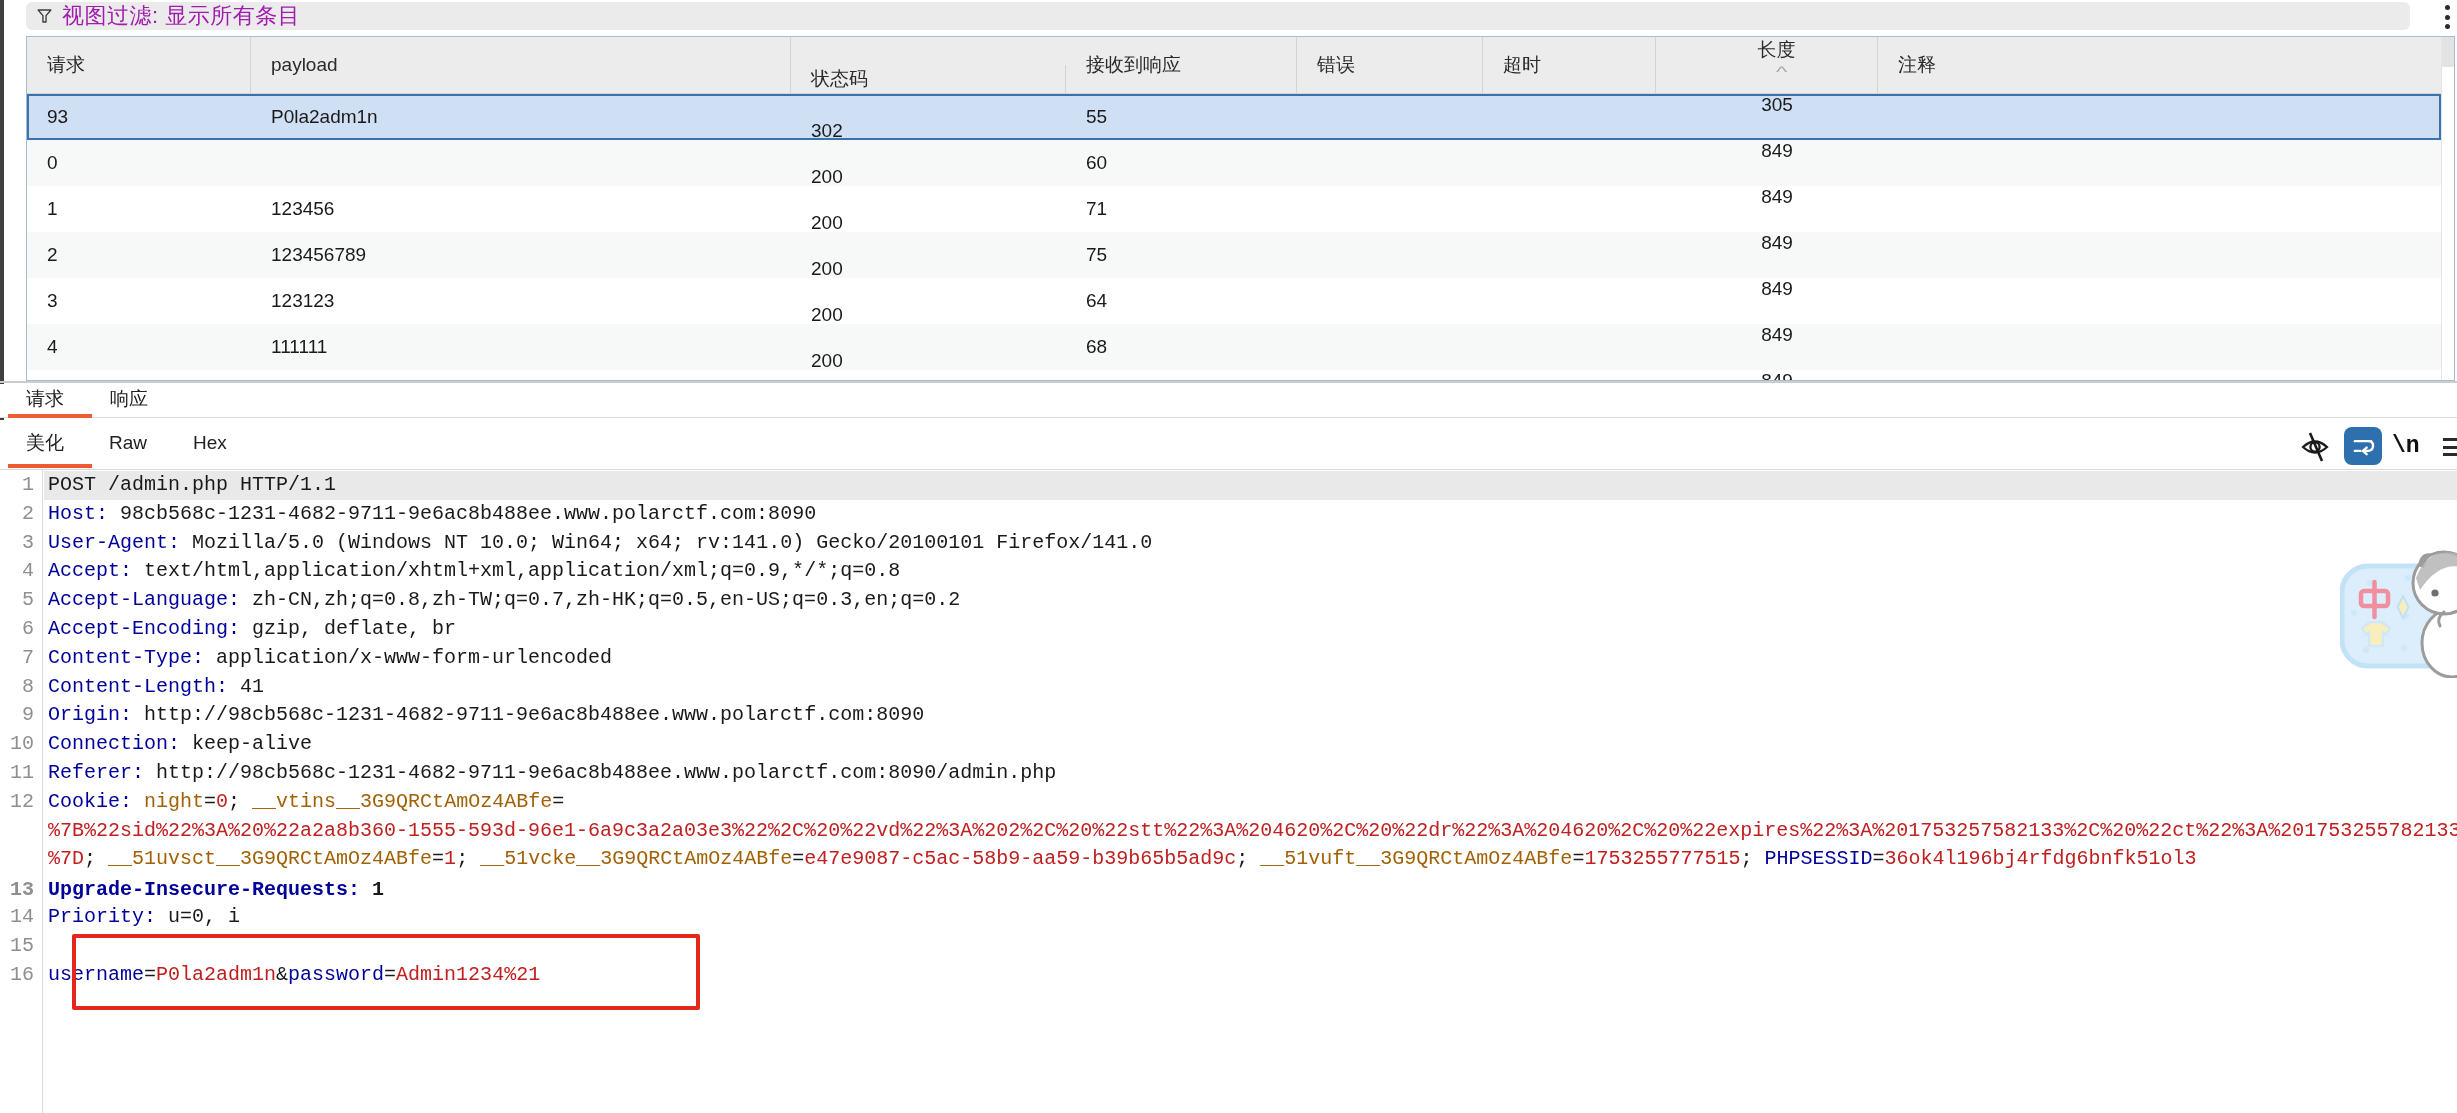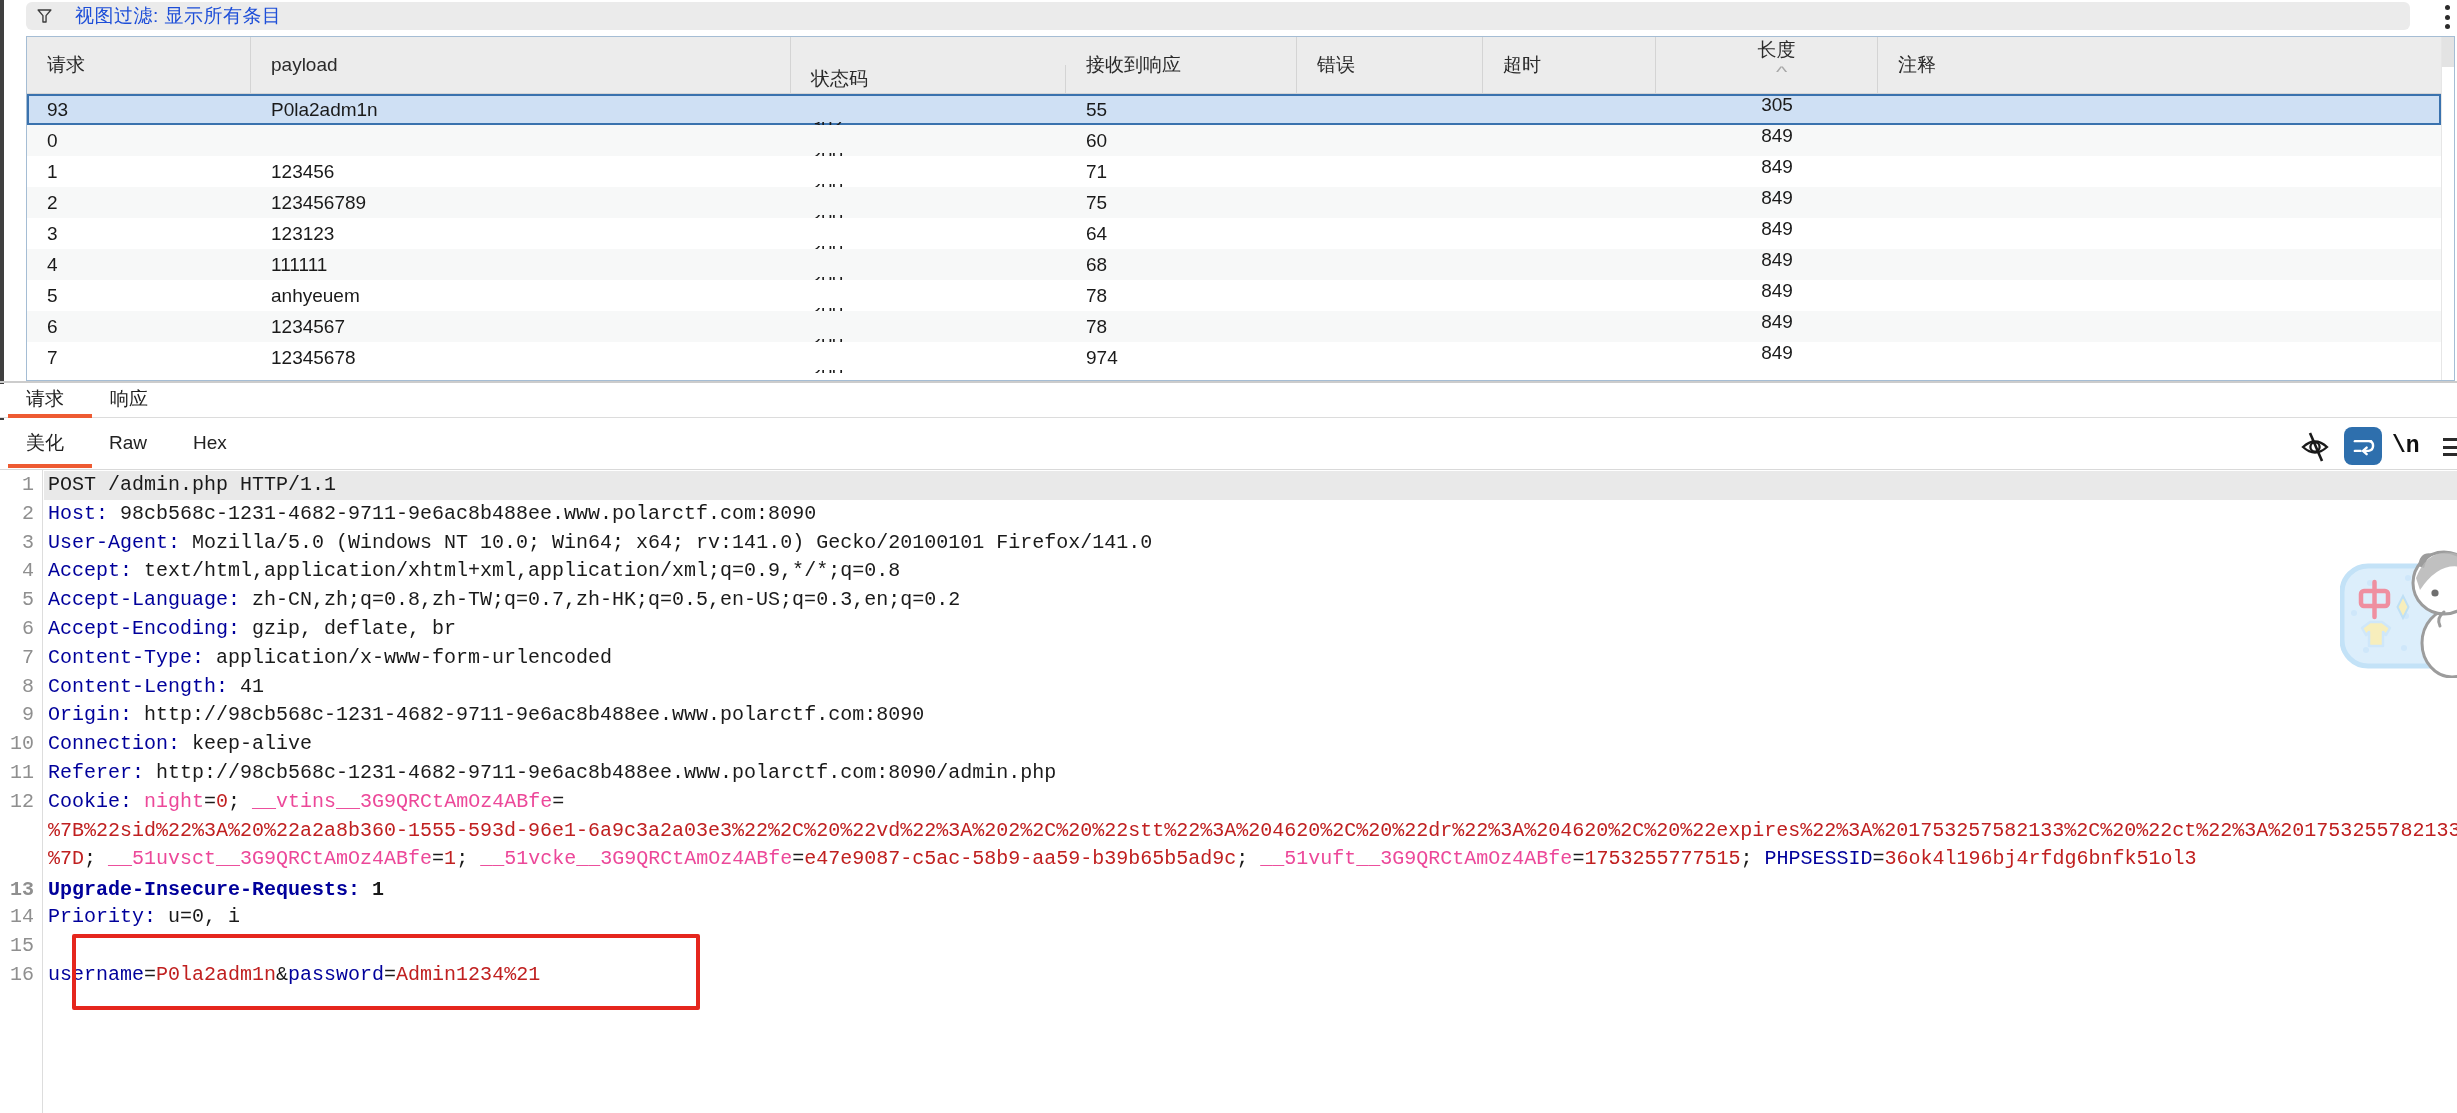--- a/index.html
+++ b/index.html
@@ -9,34 +9,34 @@
     -webkit-font-smoothing:antialiased;
   }
   .abs{position:absolute;}
   
   .win-edge{left:0;top:0;width:4px;height:1113px;background:#3f3f3f;}
 
   
   .filterbar{left:26px;top:2px;width:2384px;height:28px;background:#ebebeb;border-radius:6px;
     display:flex;align-items:center;}
   .filterbar .funnel{margin-left:10px;display:flex;align-items:center;}
-  .filterbar .flabel{margin-left:22px;font-size:19px;color:#1d4ed8;letter-spacing:.5px;white-space:nowrap;}
+  .filterbar .flabel{margin-left:9px;font-size:22px;color:#a21caf;letter-spacing:.5px;white-space:nowrap;}
   .kebab{left:2440px;top:5px;width:14px;height:24px;display:flex;flex-direction:column;justify-content:space-between;align-items:center;cursor:pointer;}
   .kebab i{width:5px;height:5px;border-radius:50%;background:#2b2b2b;display:block;}
 
   
   .rtable{left:26px;top:36px;width:2429px;height:345px;border:1px solid #a5bdd4;background:#fff;box-sizing:border-box;overflow:hidden;}
   .thead{position:absolute;left:0;top:0;width:2414px;height:56px;background:#ececec;border-bottom:1px solid #d5d5d5;display:flex;}
   .th{box-sizing:border-box;padding-left:20px;display:flex;align-items:center;font-size:19px;color:#2b2b2b;border-right:1px solid #d4d4d4;white-space:nowrap;overflow:hidden;}
   .th:last-child{border-right:none;}
   .sortcaret{color:#a8a8a8;font-size:15px;margin-left:10px;transform:scaleX(1.6);display:inline-block;}
   .c0{width:224px;}.c1{width:540px;}.c2{width:275px;margin-top:28px;}.c3{width:231px;}
   .c4{width:186px;}.c5{width:173px;}.c6{width:222px;flex-direction:column;}.c7{width:563px;}
   .tbody{position:absolute;left:0;top:57px;width:2414px;height:288px;overflow:hidden;}
-  .trow{display:flex;height:31px;background:#fff;cursor:default;}
+  .trow{display:flex;height:46px;background:#fff;cursor:default;}
   .trow:nth-child(even){background:#f7f8f8;}
   .trow.selected{background:#cfe0f4;box-shadow:inset 0 0 0 2px #3a72ae;}
   .td{box-sizing:border-box;padding-left:20px;display:flex;align-items:center;font-size:19px;color:#1a1a1a;white-space:nowrap;overflow:hidden;}
   .vscroll{position:absolute;left:2414px;top:0;width:13px;height:343px;background:#ffffff;border-left:1px solid #e6e6e6;}
   .vscroll .corner{position:absolute;left:0;top:0;width:13px;height:30px;background:#e3e3e3;}
   .tbl-splitter{left:0;top:381px;width:2457px;height:2px;background:#cccccc;}
 
   
   .tabrow1{left:0;top:384px;width:2457px;height:34px;background:#fff;}
   .tabrow2{left:0;top:420px;width:2457px;height:50px;background:#fff;}
@@ -55,21 +55,21 @@
 
   
   .editor{left:0;top:470px;width:2457px;height:643px;background:#ffffff;overflow:hidden;}
   .gutline{position:absolute;left:42px;top:0;width:1px;height:643px;background:#dddddd;}
   .eline{position:absolute;left:0;width:2457px;height:28.8px;white-space:pre;font-family:"Liberation Mono",monospace;font-size:20px;line-height:28.8px;}
   .eline .gut{position:absolute;left:0;top:0;width:34px;text-align:right;color:#8f8f8f;}
   .eline .code{position:absolute;left:48px;top:0;white-space:pre;}
   .eline.hl .bg{position:absolute;left:44px;top:0;width:2413px;height:28.8px;background:#e9e9e9;}
   .s-k{color:#00009b;}
   .s-p{color:#1a1a1a;}
-  .s-n{color:#ec4899;}
+  .s-n{color:#a16207;}
   .s-v{color:#c02020;}
 
   .redbox{left:72px;top:934px;width:620px;height:68px;border:4px solid #e5261d;border-radius:2px;background:transparent;}
 
   .mascot{left:2340px;top:538px;width:130px;height:140px;}
 </style>
 </head>
 <body>
 
 <div class="abs win-edge"></div>

